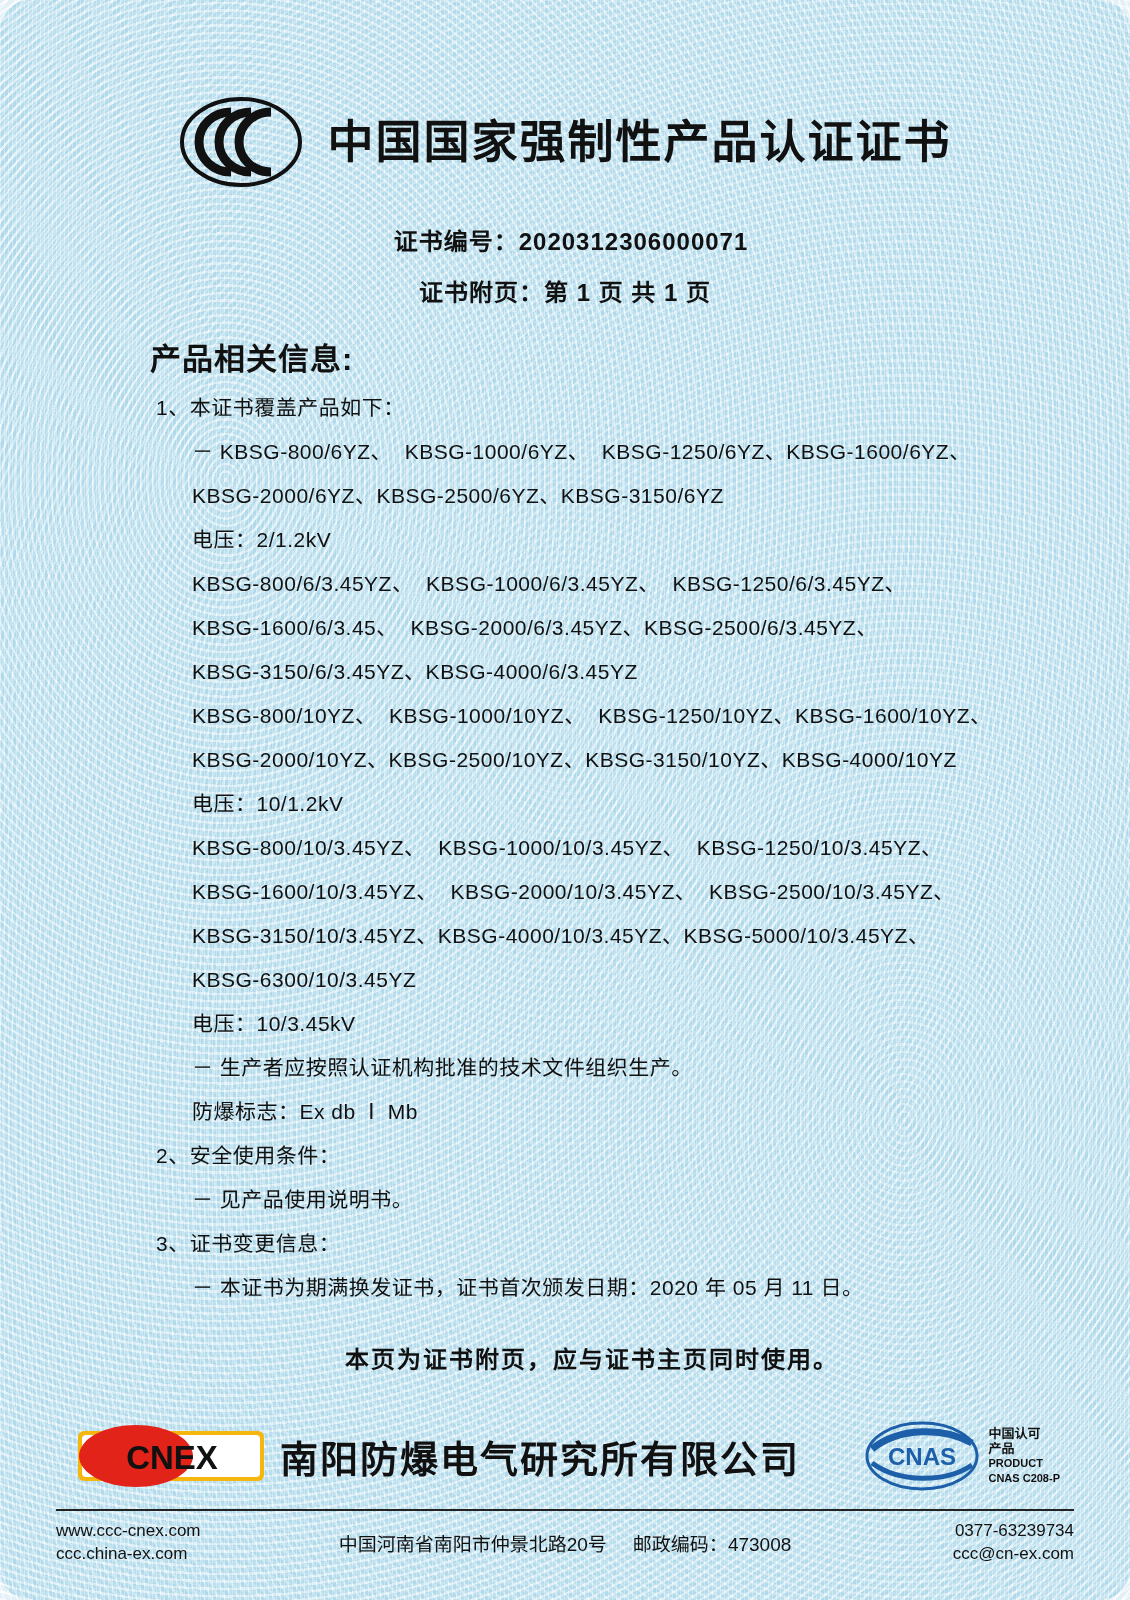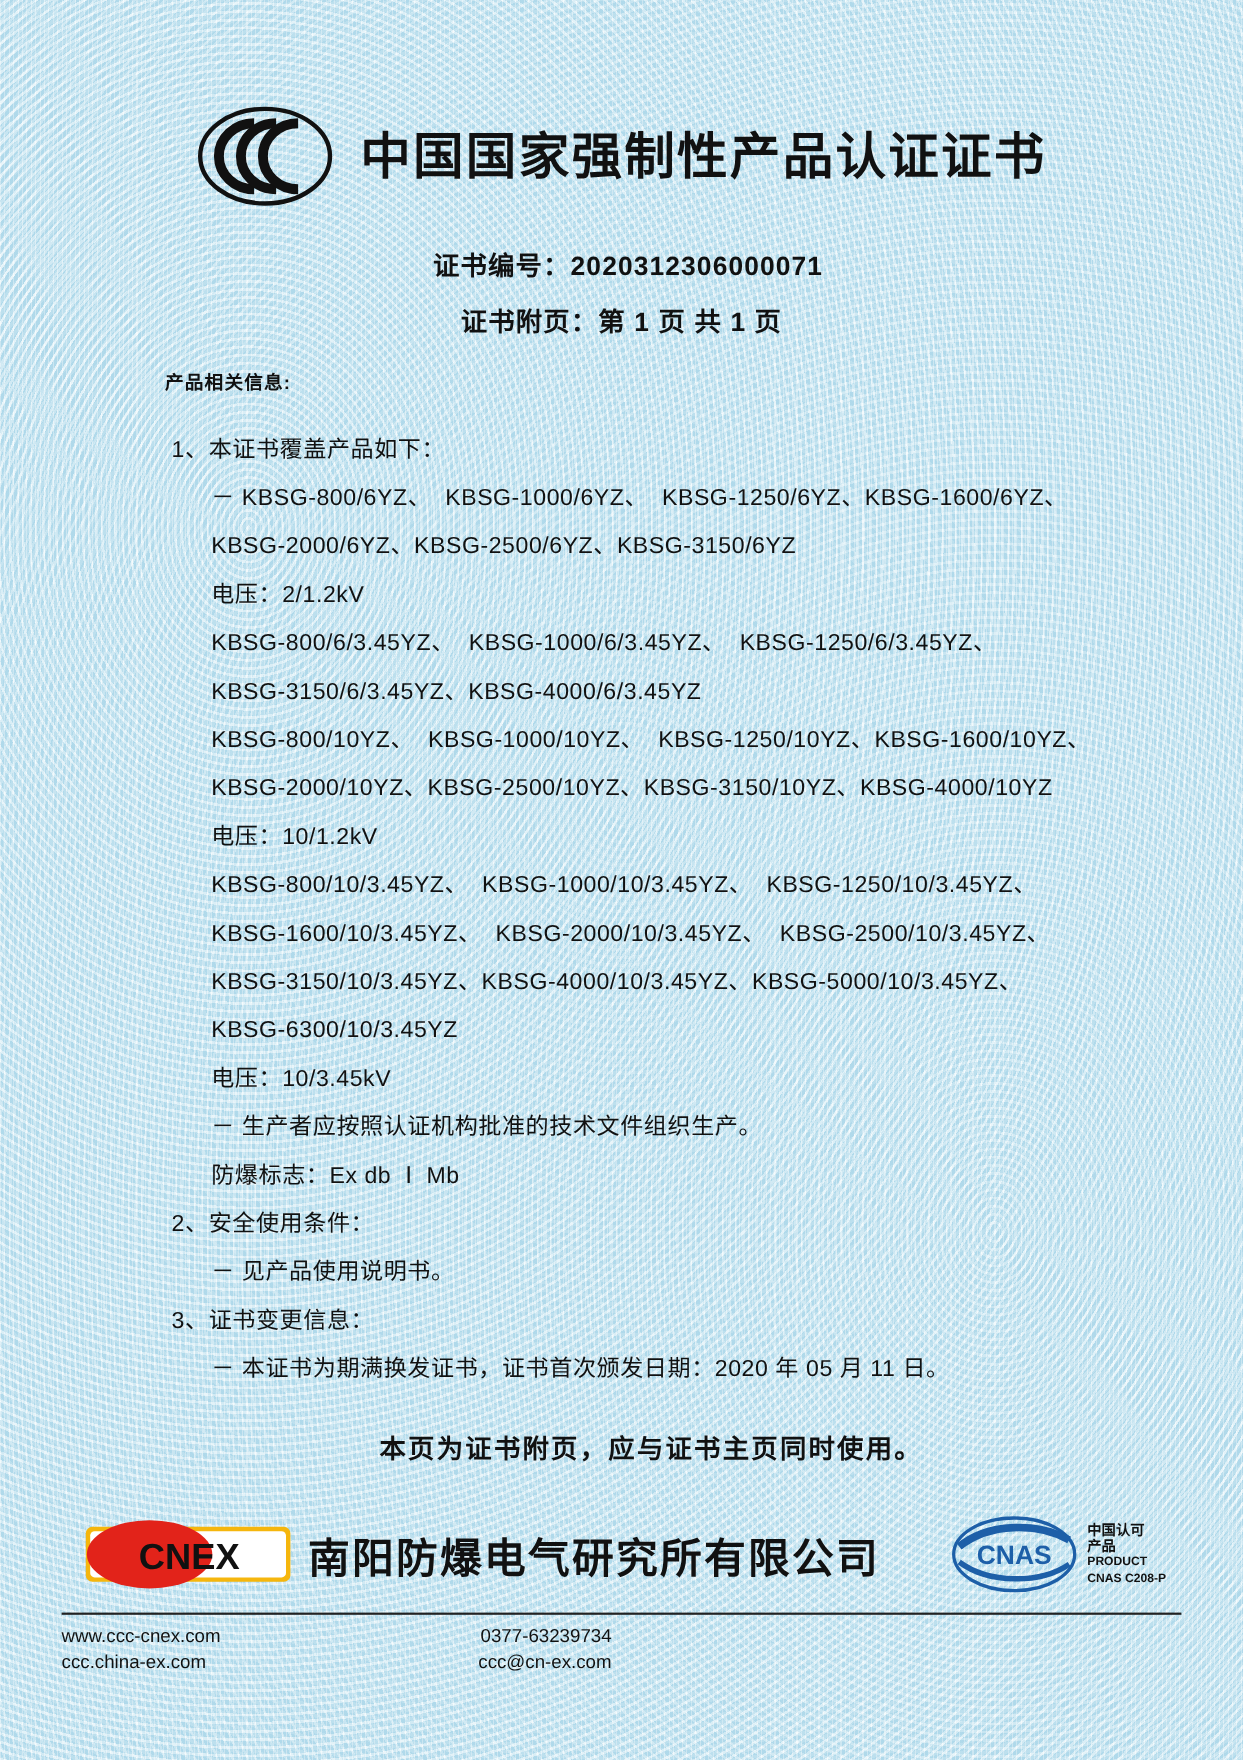--- a/index.html
+++ b/index.html
@@ -10,20 +10,21 @@
     overflow:hidden;
   }
   .page{
     position:relative;
     width:1130px;height:1600px;
     background:
       repeating-linear-gradient(90deg, rgba(255,255,255,0.55) 0px, rgba(255,255,255,0.55) 1px, rgba(150,205,225,0.0) 1px, rgba(150,205,225,0.0) 4px),
       repeating-radial-gradient(circle at 50% 46%, #cfeaf4 0px, #cfeaf4 3px, #bfe2f0 3px, #bfe2f0 7px),
       linear-gradient(180deg,#d8eef7 0%,#c9e8f4 40%,#d6f0f8 100%);
     box-sizing:border-box;
+    border-radius:30px;
   }
   
   .page:before{
     content:"";
     position:absolute;left:0;top:0;right:0;bottom:0;
     background:
       repeating-radial-gradient(ellipse at 20% 30%, rgba(255,255,255,0.35) 0 2px, rgba(120,185,215,0.12) 2px 6px),
       repeating-radial-gradient(ellipse at 80% 70%, rgba(255,255,255,0.30) 0 2px, rgba(120,185,215,0.10) 2px 6px);
     pointer-events:none;
   }
@@ -68,23 +69,23 @@
     letter-spacing:1px;
   }
 
   
   .body-wrap{
     margin:26px 0 0 0;
     padding:0 96px 0 150px;
     color:#111;
   }
   .section-title{
-    font-size:17px;
-    font-weight:700;
-    margin-bottom:28px;
+    font-size:31px;
+    font-weight:700;
+    margin-bottom:7px;
     letter-spacing:1px;
   }
   .line{
     font-size:21px;
     line-height:44px;
     letter-spacing:0.5px;
     white-space:pre;
     font-family:"Liberation Sans","DejaVu Sans",sans-serif;
   }
   .ind-0{margin-left:6px;}
@@ -170,20 +171,21 @@
     </div>
 
     <div class="body-wrap">
       <div class="section-title">产品相关信息:</div>
 
       <div class="line ind-0">1、本证书覆盖产品如下：</div>
       <div class="line ind-1">－ KBSG-800/6YZ、  KBSG-1000/6YZ、  KBSG-1250/6YZ、KBSG-1600/6YZ、</div>
       <div class="line ind-2">KBSG-2000/6YZ、KBSG-2500/6YZ、KBSG-3150/6YZ</div>
       <div class="line ind-2">电压：2/1.2kV</div>
       <div class="line ind-2">KBSG-800/6/3.45YZ、  KBSG-1000/6/3.45YZ、  KBSG-1250/6/3.45YZ、</div>
+      <div class="line ind-2">KBSG-1600/6/3.45、  KBSG-2000/6/3.45YZ、KBSG-2500/6/3.45YZ、</div>
       <div class="line ind-2">KBSG-3150/6/3.45YZ、KBSG-4000/6/3.45YZ</div>
       <div class="line ind-2">KBSG-800/10YZ、  KBSG-1000/10YZ、  KBSG-1250/10YZ、KBSG-1600/10YZ、</div>
       <div class="line ind-2">KBSG-2000/10YZ、KBSG-2500/10YZ、KBSG-3150/10YZ、KBSG-4000/10YZ</div>
       <div class="line ind-2">电压：10/1.2kV</div>
       <div class="line ind-2">KBSG-800/10/3.45YZ、  KBSG-1000/10/3.45YZ、  KBSG-1250/10/3.45YZ、</div>
       <div class="line ind-2">KBSG-1600/10/3.45YZ、  KBSG-2000/10/3.45YZ、  KBSG-2500/10/3.45YZ、</div>
       <div class="line ind-2">KBSG-3150/10/3.45YZ、KBSG-4000/10/3.45YZ、KBSG-5000/10/3.45YZ、</div>
       <div class="line ind-2">KBSG-6300/10/3.45YZ</div>
       <div class="line ind-2">电压：10/3.45kV</div>
       <div class="line ind-1">－ 生产者应按照认证机构批准的技术文件组织生产。</div>
@@ -226,20 +228,23 @@
         </div>
       </div>
     </div>
 
     <div class="rule"></div>
     <div class="bottom">
       <div class="web">
         <div>www.ccc-cnex.com</div>
         <div>ccc.china-ex.com</div>
       </div>
+      <div class="mid">
+        <span>中国河南省南阳市仲景北路20号</span><span class="gap"></span><span>邮政编码：</span><span>473008</span>
+      </div>
       <div class="right">
         <div>0377-63239734</div>
         <div>ccc@cn-ex.com</div>
       </div>
     </div>
 
   </div>
 </div>
 
 </body></html>

